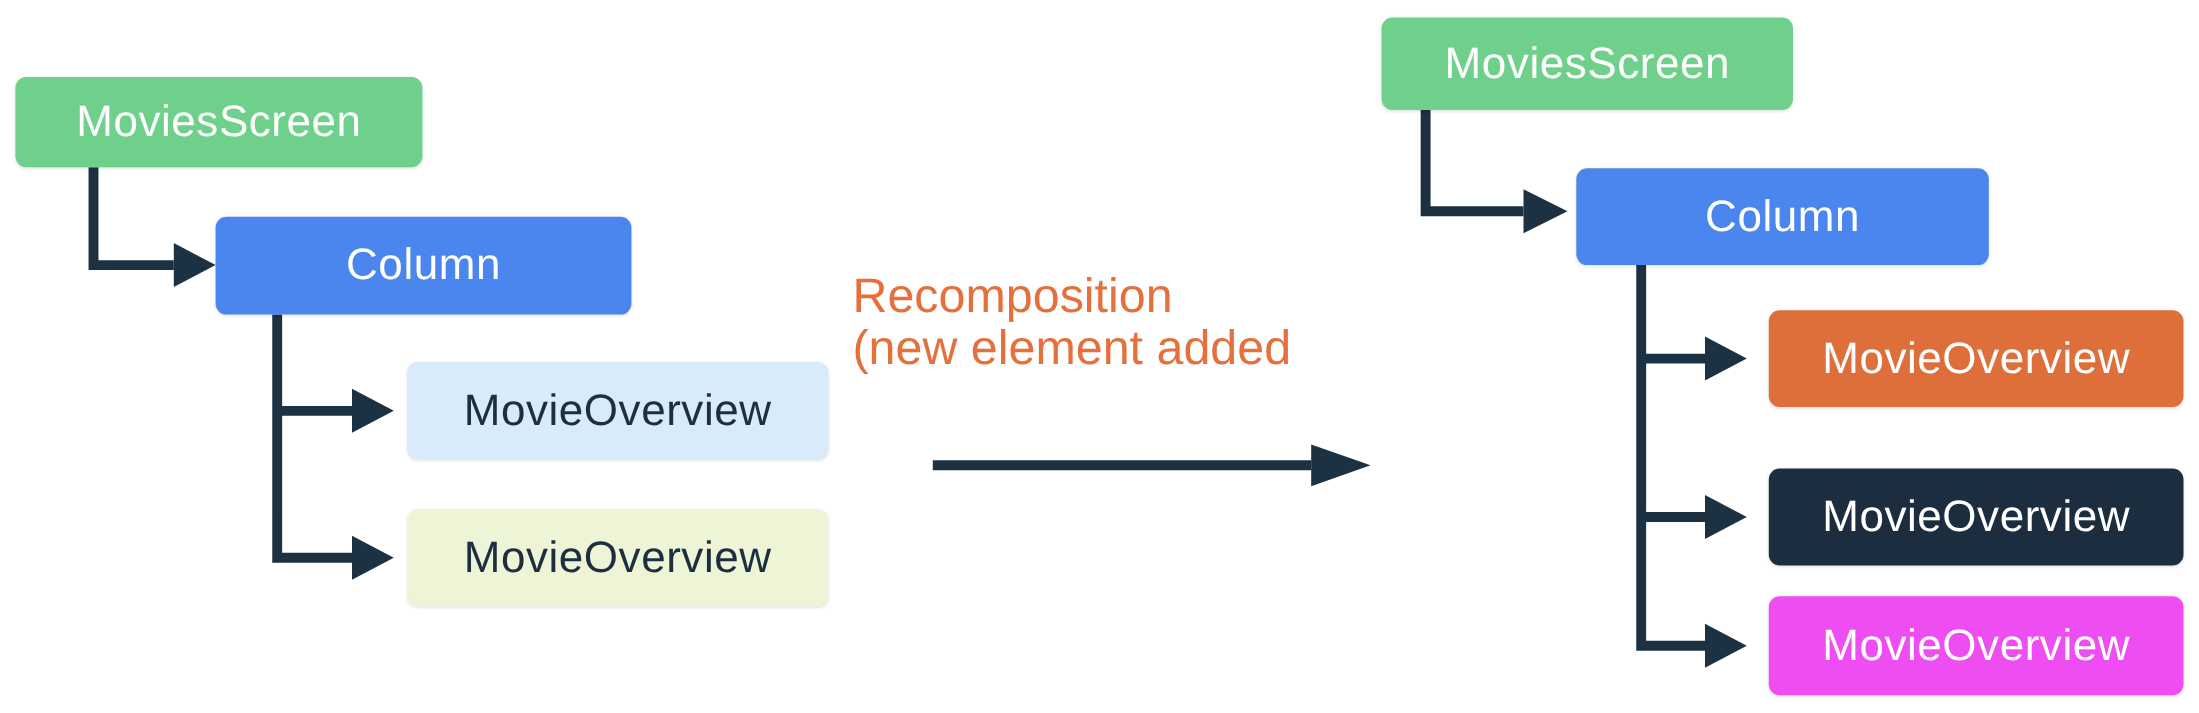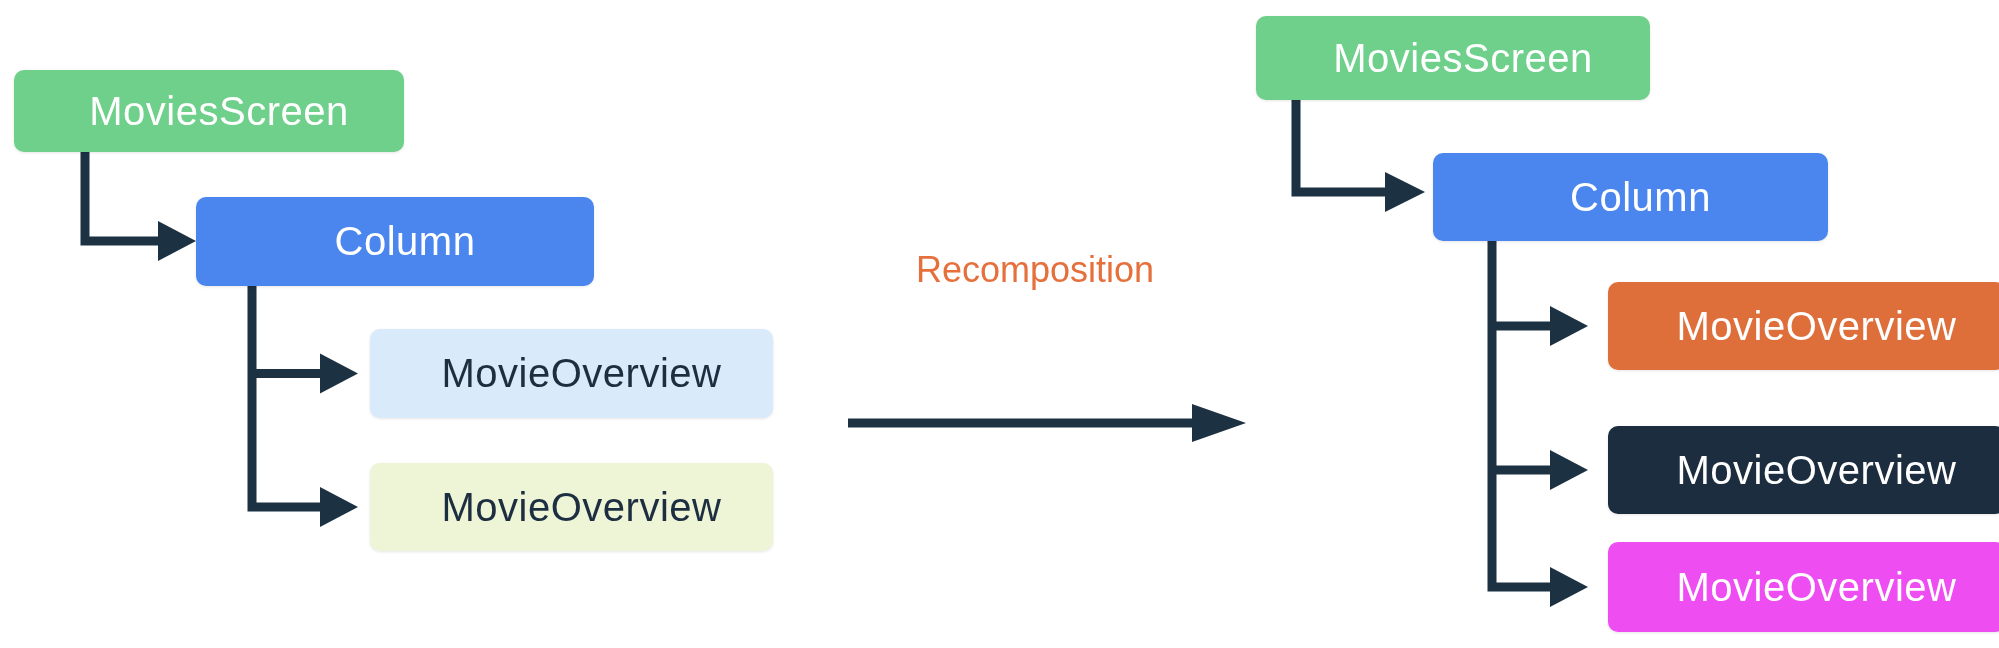--- a/index.html
+++ b/index.html
@@ -12,27 +12,25 @@
   }
   .node{
     position:absolute;
     display:flex;align-items:center;justify-content:center;
     border-radius:10px;
     font-size:40px;
     font-weight:400;
     letter-spacing:0.5px;
     box-shadow:0 1px 3px rgba(0,0,0,0.10);
     white-space:nowrap;
-    padding-left:20px;
   }
   .annotation{
     position:absolute;
     left:775px;top:246px;width:520px;
-    text-align:center;
-    font-size:36px;
+    font-size:44px;
     line-height:47px;
     font-weight:500;
   }
   svg.arrows{position:absolute;left:0;top:0;width:1999px;height:648px;pointer-events:none;}
   svg.arrows path{stroke:var(--arrow,#1C3142);stroke-width:9;fill:none;stroke-linejoin:miter;}
   svg.arrows polygon{fill:var(--arrow,#1C3142);}
 </style>
 </head>
 <body>
 
@@ -62,20 +60,21 @@
   <div class="node" style="left: 14px; top: 70px; width: 370px; height: 82px; background: rgb(110, 208, 138); color: rgb(255, 255, 255);">MoviesScreen</div>
 
   <div class="node" style="left: 196px; top: 197px; width: 378px; height: 89px; background: rgb(74, 134, 238); color: rgb(255, 255, 255);">Column</div>
 
   <div class="node" style="left: 370px; top: 329px; width: 383px; height: 89px; background: rgb(217, 234, 251); color: rgb(28, 46, 64);">MovieOverview</div>
 
   <div class="node" style="left: 370px; top: 463px; width: 383px; height: 88px; background: rgb(238, 244, 214); color: rgb(28, 46, 64);">MovieOverview</div>
 
   <div class="annotation" style="color: rgb(230, 112, 60);">
     <div>Recomposition</div>
+    <div>(new element added</div>
   </div>
 
   <div class="node" style="left: 1256px; top: 16px; width: 374px; height: 84px; background: rgb(110, 208, 138); color: rgb(255, 255, 255);">MoviesScreen</div>
 
   <div class="node" style="left: 1433px; top: 153px; width: 375px; height: 88px; background: rgb(74, 134, 238); color: rgb(255, 255, 255);">Column</div>
 
   <div class="node" style="left: 1608px; top: 282px; width: 377px; height: 88px; background: rgb(223, 111, 58); color: rgb(255, 255, 255);">MovieOverview</div>
 
   <div class="node" style="left: 1608px; top: 426px; width: 377px; height: 88px; background: rgb(27, 45, 62); color: rgb(255, 255, 255);">MovieOverview</div>
 

